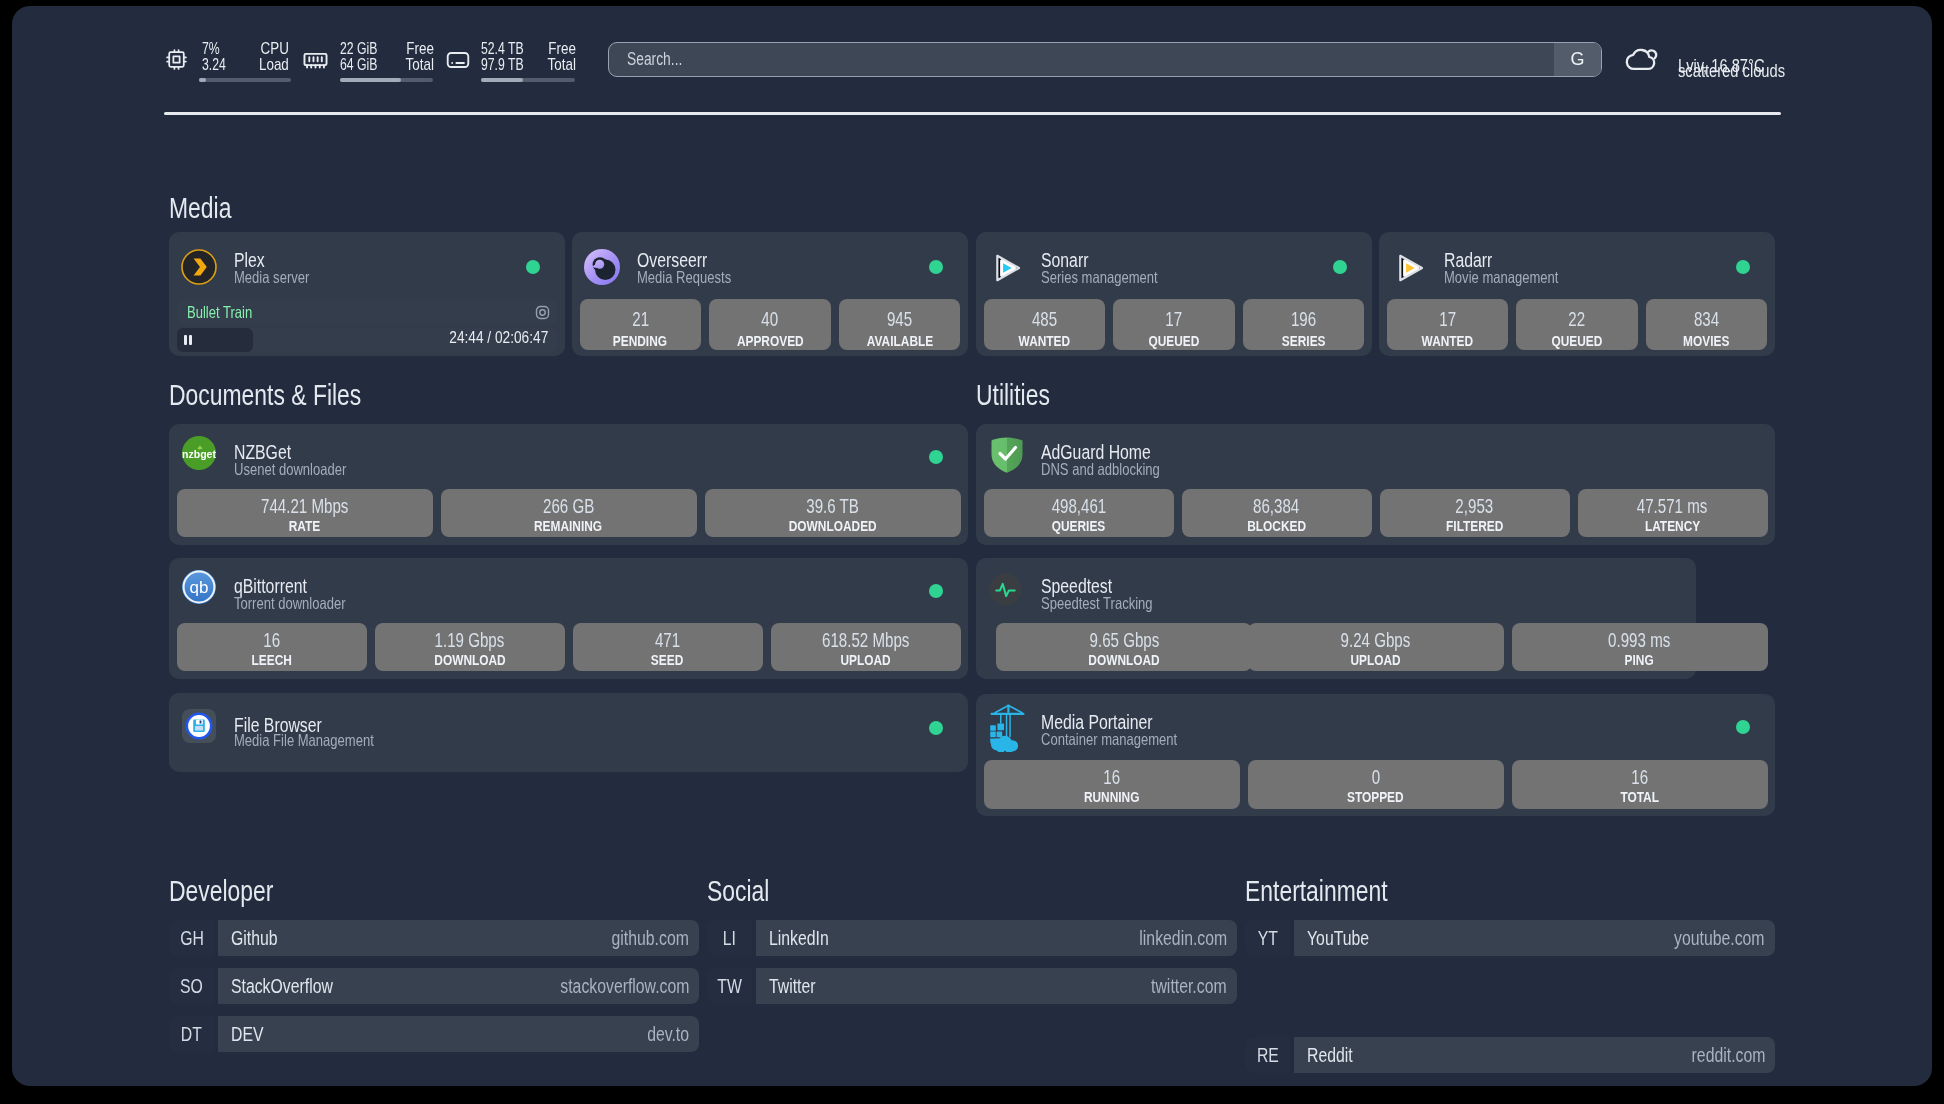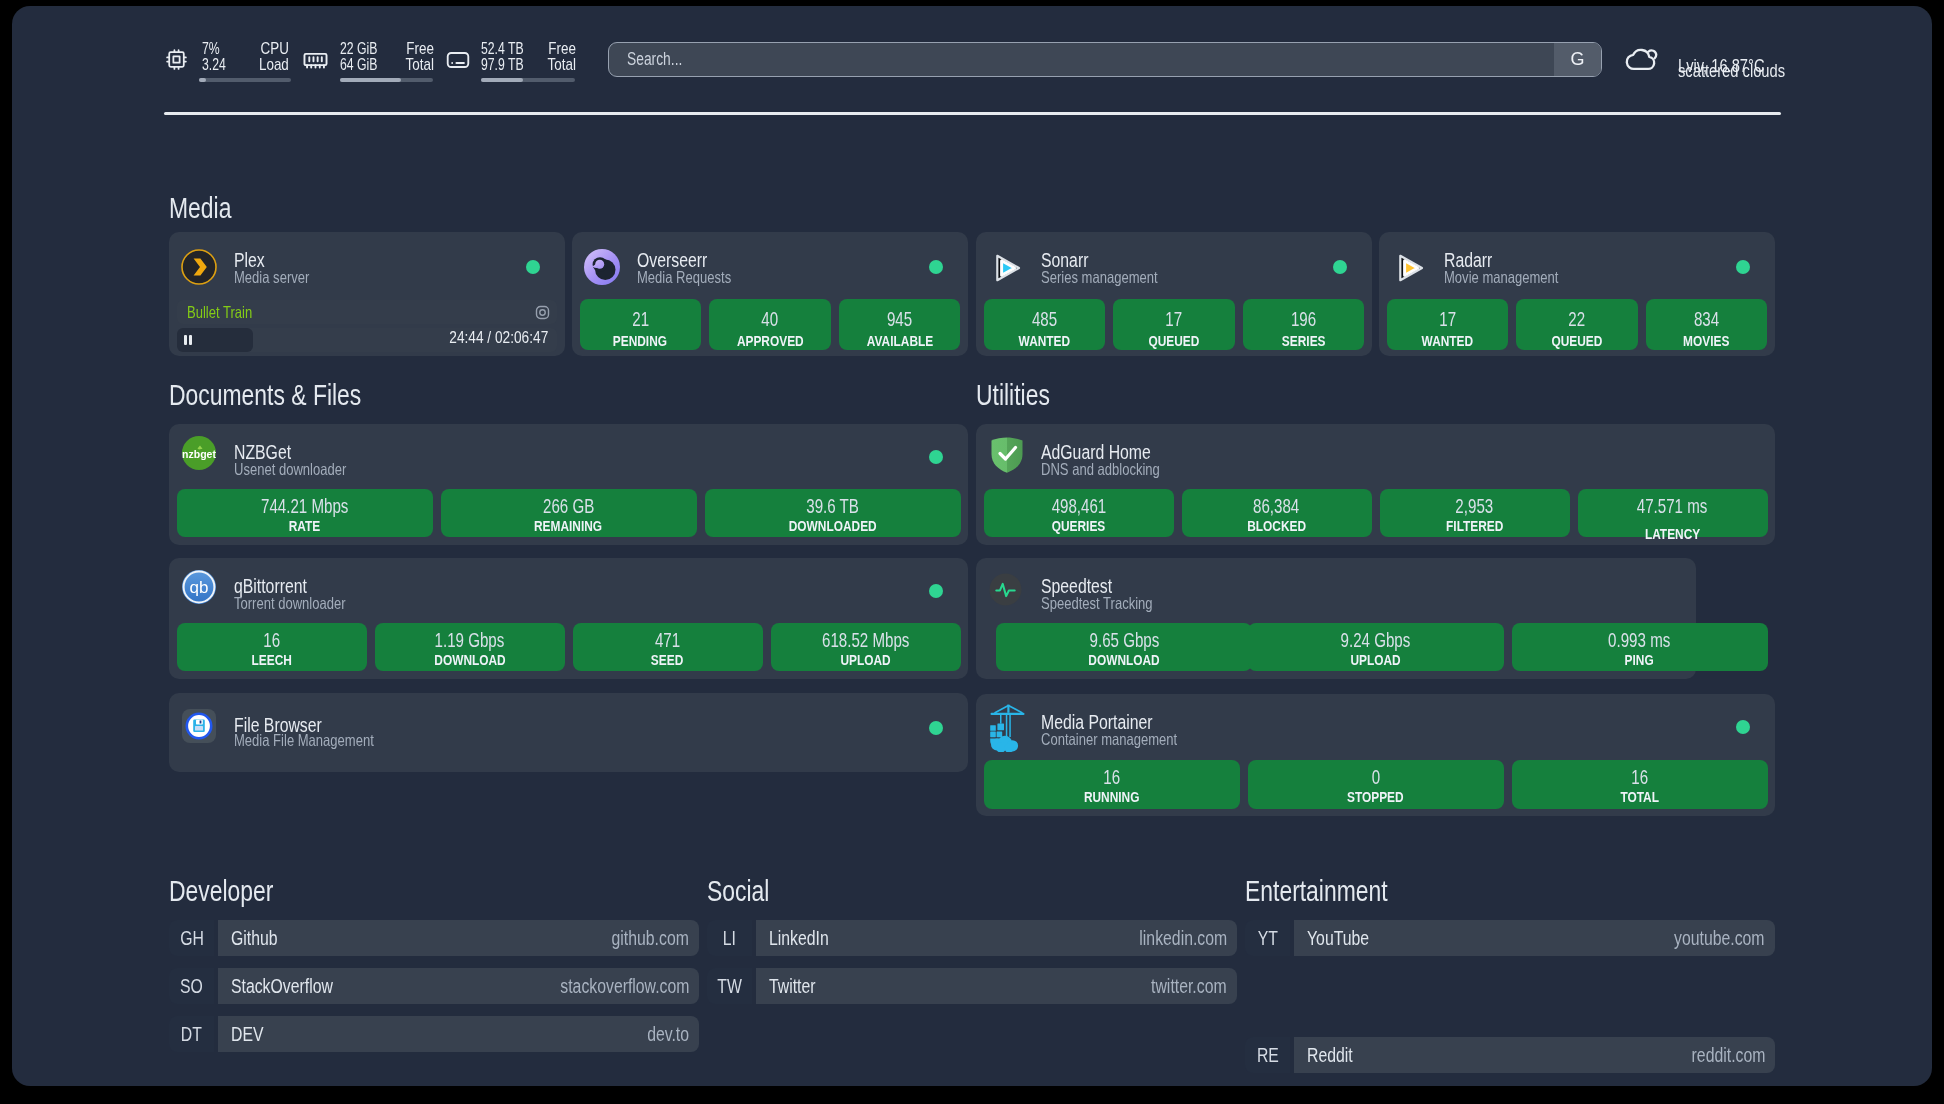--- a/index.html
+++ b/index.html
@@ -11,21 +11,21 @@
 .cxr{transform-origin:100% 50%}
 .n72{transform:scaleX(.72)}
 .n85{transform:scaleX(.85)}
 .sect{position:absolute;font-size:29px;line-height:29px;font-weight:500;color:#e4e9ef}
 .card{position:absolute;background:#323b4a;border-radius:10px}
 .icon{position:absolute;left:13px;top:12px;width:34px;height:34px}
 .micon{position:absolute;left:12px;top:17px;width:36px;height:36px}
 .t1{position:absolute;left:65px;font-size:20px;line-height:20px;font-weight:500;color:#e7ebf1}
 .t2{position:absolute;left:65px;font-size:16.5px;line-height:16.5px;color:#a3adbb}
 .dot{position:absolute;width:14px;height:14px;border-radius:50%;background:#2fd492}
-.stat{position:absolute;background:#15803d;border-radius:8px;text-align:center}
+.stat{position:absolute;background:#737373;border-radius:8px;text-align:center}
 .sv{position:absolute;left:0;right:0;top:5px;font-size:21px;line-height:21px;color:#d9e0e9;text-align:center}
 .sl{position:absolute;left:0;right:0;top:29px;font-size:14px;line-height:14px;font-weight:700;color:#eff3f8;text-align:center}
 .bkrow{position:absolute;height:36px}
 .bka{position:absolute;left:0;top:0;bottom:0;width:45px;background:#242e40;color:#d5dbe4;font-size:20px;line-height:36px;text-align:center;border-radius:8px 0 0 8px}
 .bkb{position:absolute;left:48.5px;top:0;bottom:0;right:0;background:#38414f;border-radius:0 8px 8px 0}
 .bkn{position:absolute;left:13px;top:8px;font-size:20px;line-height:20px;color:#e0e6ed}
 .bku{position:absolute;right:10px;top:8px;font-size:20px;line-height:20px;color:#a9b3c1;text-align:right;width:400px}
 .hv{position:absolute;font-size:17px;line-height:16px;color:#e9edf2}
 .hl{position:absolute;font-size:17px;line-height:16px;color:#e9edf2;text-align:right}
 .pbar{position:absolute;height:4px;border-radius:2px;background:#525c6c}
@@ -99,21 +99,21 @@
       <div class="micon">
         <svg width="36" height="36" viewBox="0 0 36 36">
           <circle cx="18" cy="18" r="17" fill="#232428" stroke="#dda012" stroke-width="1.6"></circle>
           <path d="M12.6 9.4 h6.8 l6.4 8.6 -6.4 8.6 h-6.8 l6.4 -8.6 z" fill="#f0a80e"></path>
         </svg>
       </div>
       <div class="t1" style="top:17.6px"><span class="cx">Plex</span></div>
       <div class="t2" style="top:36.6px"><span class="cx">Media server</span></div>
       <div class="dot" style="right:24.6px;top:28px"></div>
       <div class="abs" style="left:8px;top:68px;width:380px;height:24px;background:#343d4b;border-radius:6px">
-        <div class="abs" style="left:10px;top:4px;font-size:16.5px;line-height:16.5px;color:#84cc16"><span class="cx">Bullet Train</span></div>
+        <div class="abs" style="left:10px;top:4px;font-size:16.5px;line-height:16.5px;color:#86efac"><span class="cx">Bullet Train</span></div>
         <div class="abs" style="right:7px;top:4.5px">
           <svg width="15" height="15" viewBox="0 0 16 16" fill="none" stroke="#97a0ae" stroke-width="1.5">
             <rect x="1.6" y="1.6" width="12.8" height="12.8" rx="4.2"></rect>
             <circle cx="8" cy="8" r="2.9"></circle>
           </svg>
         </div>
       </div>
       <div class="abs" style="left:8px;top:96px;width:380px;height:24px;background:#343d4b;border-radius:6px">
         <div class="abs" style="left:0;top:0;width:76px;height:24px;background:#252d3c;border-radius:6px"></div>
         <div class="abs" style="left:7px;top:7px;width:3px;height:10px;background:#e8ecf1;border-radius:1px"></div>
@@ -252,21 +252,21 @@
       <div class="stat" style="left:205.5px;top:64.5px;width:190.0px;height:48.5px">
         <div class="sv" style="top:6px"><span class="cxc n72">86,384</span></div>
         <div class="sl" style="top:30px"><span class="cxc n85">BLOCKED</span></div>
       </div>
       <div class="stat" style="left:403.5px;top:64.5px;width:190.0px;height:48.5px">
         <div class="sv" style="top:6px"><span class="cxc n72">2,953</span></div>
         <div class="sl" style="top:30px"><span class="cxc n85">FILTERED</span></div>
       </div>
       <div class="stat" style="left:601.5px;top:64.5px;width:190.0px;height:48.5px">
         <div class="sv" style="top:6px"><span class="cxc n72">47.571 ms</span></div>
-        <div class="sl" style="top:38px"><span class="cxc n85">LATENCY</span></div>
+        <div class="sl" style="top:30px"><span class="cxc n85">LATENCY</span></div>
       </div>
     </div>
     <div class="card" style="left:169px;top:558px;width:799px;height:121px">
       <div class="icon" style="top:12px">
         <svg width="34" height="34" viewBox="0 0 34 34">
           <defs>
             <linearGradient id="qbg" x1="0" y1="0" x2="0" y2="1">
               <stop offset="0" stop-color="#5b9ade"></stop>
               <stop offset="1" stop-color="#3273c5"></stop>
             </linearGradient>

